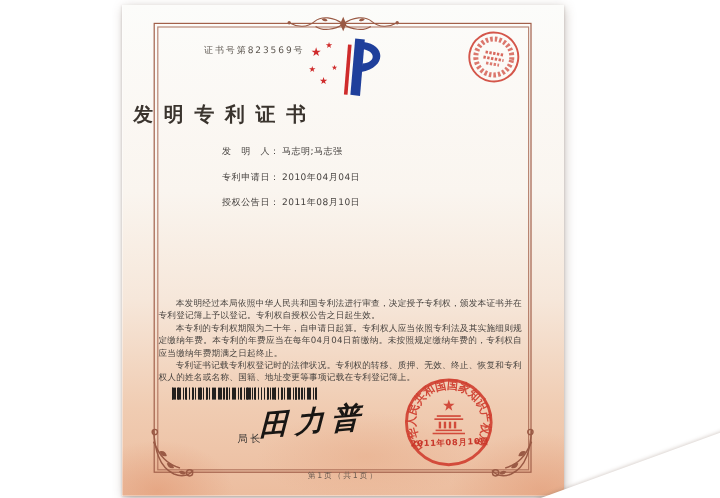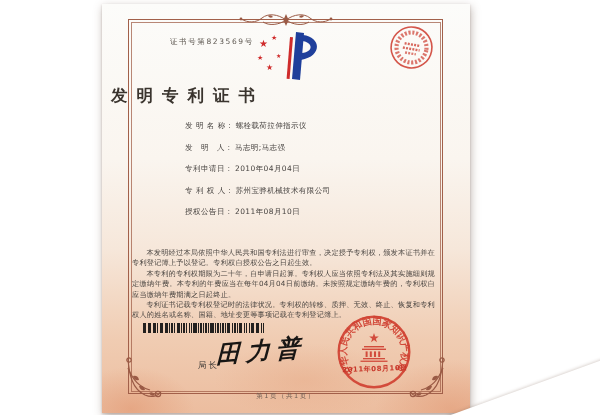--- a/index.html
+++ b/index.html
@@ -108,30 +108,24 @@
     <circle cx="22.5" cy="22.5" r="15" fill="none" stroke="#cf4437" stroke-width="4.2" stroke-dasharray="2.1 1.7" opacity="0.72"></circle>
     <line x1="15" y1="19.5" x2="30" y2="19.5" stroke="#cf4437" stroke-width="2.4" stroke-dasharray="2 1.2" opacity="0.8"></line>
     <line x1="14" y1="24" x2="31" y2="24" stroke="#cf4437" stroke-width="2.4" stroke-dasharray="2 1.2" opacity="0.8"></line>
     <line x1="17" y1="28.5" x2="28" y2="28.5" stroke="#cf4437" stroke-width="2.4" stroke-dasharray="2 1.2" opacity="0.7"></line>
   </svg>
 
   <div class="cert-title">发明专利证书</div>
 
   <div class="fields">
     <div class="field-row">
-      <span class="field-label">发 明 名 称：</span><span class="field-value">螺栓载荷拉伸指示仪</span>
-    </div>
-    <div class="field-row">
       <span class="field-label">发　明　人：</span><span class="field-value">马志明;马志强</span>
     </div>
     <div class="field-row">
       <span class="field-label">专利申请日：</span><span class="field-value">2010年04月04日</span>
-    </div>
-    <div class="field-row">
-      <span class="field-label">专 利 权 人：</span><span class="field-value">苏州宝骅机械技术有限公司</span>
     </div>
     <div class="field-row">
       <span class="field-label">授权公告日：</span><span class="field-value">2011年08月10日</span>
     </div>
   </div>
 
   <div class="paras">
     <p>本发明经过本局依照中华人民共和国专利法进行审查，决定授予专利权，颁发本证书并在专利登记簿上予以登记。专利权自授权公告之日起生效。</p>
     <p>本专利的专利权期限为二十年，自申请日起算。专利权人应当依照专利法及其实施细则规定缴纳年费。本专利的年费应当在每年04月04日前缴纳。未按照规定缴纳年费的，专利权自应当缴纳年费期满之日起终止。</p>
     <p>专利证书记载专利权登记时的法律状况。专利权的转移、质押、无效、终止、恢复和专利权人的姓名或名称、国籍、地址变更等事项记载在专利登记簿上。</p>

